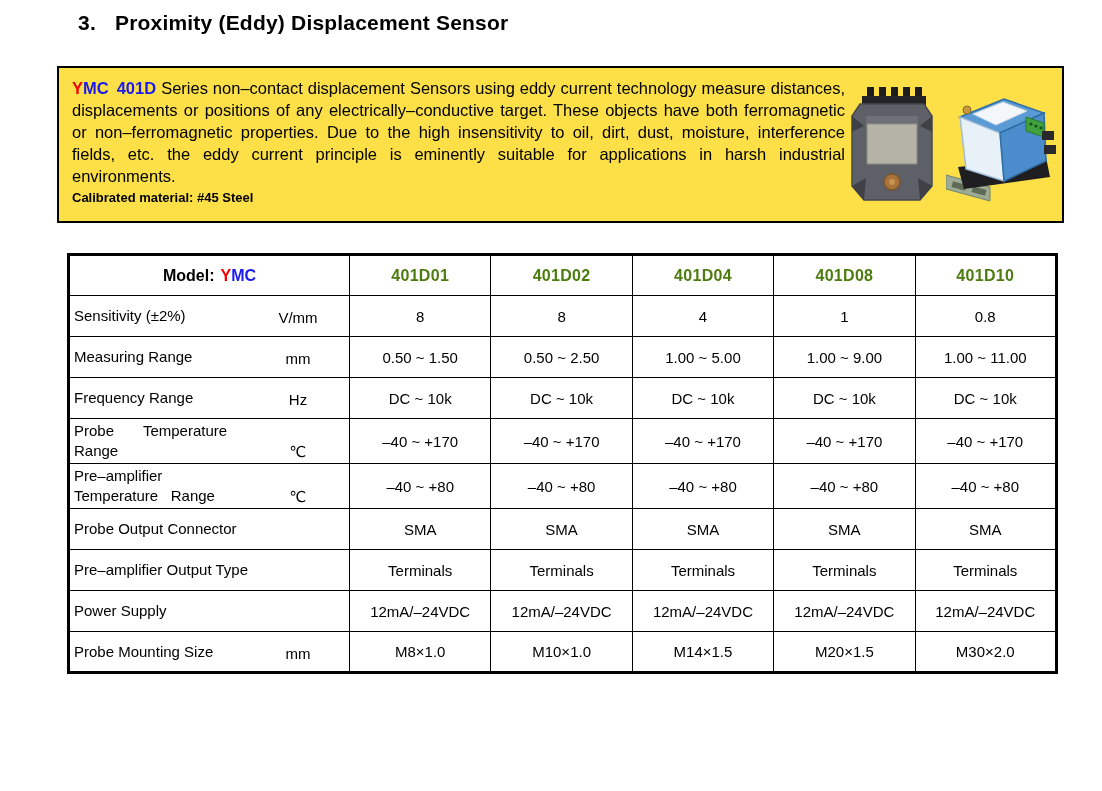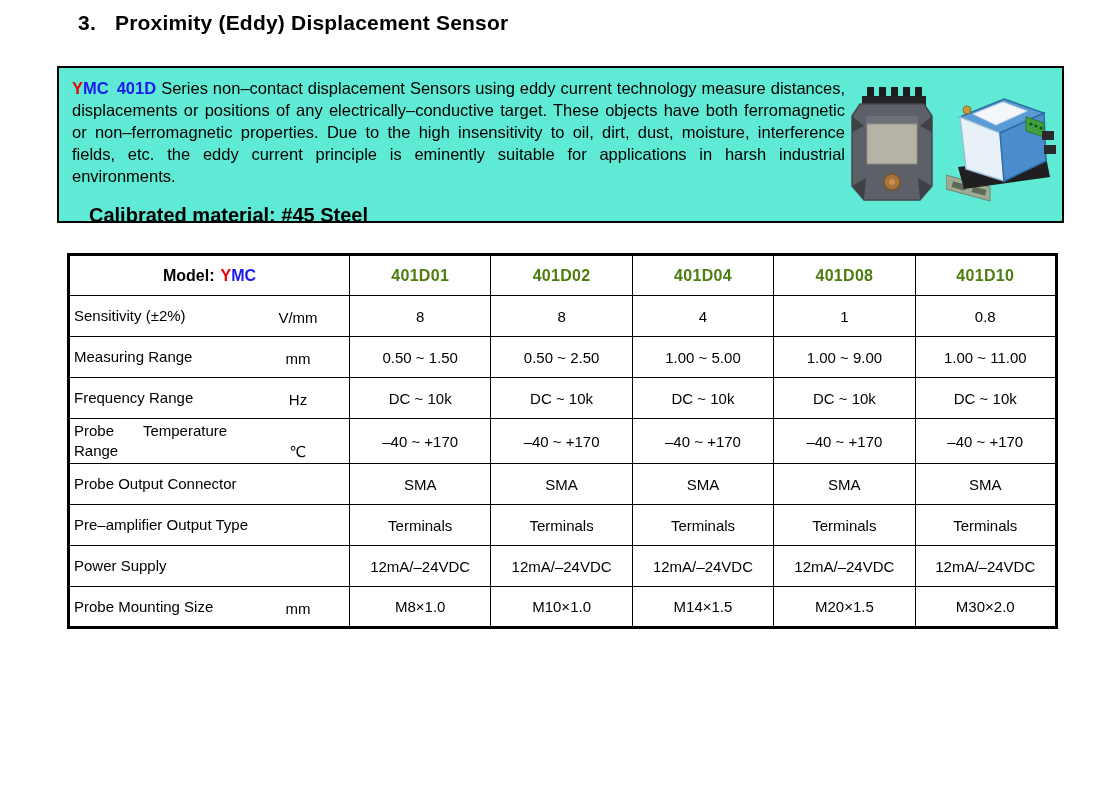--- a/index.html
+++ b/index.html
@@ -19,33 +19,33 @@
     font-size: 21px; font-weight: bold; line-height: 26px;
     display: flex; gap: 19px; letter-spacing: 0.2px;
   }
 
   
   .desc-box {
     position: absolute; left: 57px; top: 66px;
     width: 1007px; height: 157px;
     border: 2.5px solid #000;
     display: flex; align-items: stretch;
-    background: #5eead4;
+    background: #fde047;
   }
   .desc-content { width: 790px; padding: 9px 4px 6px 13px; }
   .desc-text {
     margin: 0; font-size: 16.5px; line-height: 22px;
     text-align: justify;
   }
   .desc-text .bold { font-weight: bold; }
   .red  { color: #f00000; }
   .blue { color: #1a1af0; }
   .gap-l { margin-left: 8px; }
   .body-start { margin-left: 5px; }
-  .desc-calibrated { margin: 17px; font-weight: bold; font-size: 20px; line-height: 22px; }
+  .desc-calibrated { margin: 0; font-weight: bold; font-size: 13px; line-height: 22px; }
 
   .figures {
     flex: 1; display: flex; align-items: center; justify-content: center;
     gap: 12px; padding: 6px 4px 6px 0;
   }
 
   
   .spec-table {
     position: absolute; left: 67px; top: 253px;
     width: 988px; border-collapse: collapse; table-layout: fixed;
@@ -195,20 +195,34 @@
               <span class="unit">℃</span>
             </div>
           </td>
         <td class="val">–40 ~ +170</td>
         <td class="val">–40 ~ +170</td>
         <td class="val">–40 ~ +170</td>
         <td class="val">–40 ~ +170</td>
         <td class="val">–40 ~ +170</td>
       </tr>
 
+      <tr>
+        <td class="label-cell">
+            <div class="lc">
+              <span class="lbl">Pre–amplifier
+Temperature   Range</span>
+              <span class="unit">℃</span>
+            </div>
+          </td>
+        <td class="val">–40 ~ +80</td>
+        <td class="val">–40 ~ +80</td>
+        <td class="val">–40 ~ +80</td>
+        <td class="val">–40 ~ +80</td>
+        <td class="val">–40 ~ +80</td>
+      </tr>
 
       <tr>
         <td class="label-cell">
             <div class="lc">
               <span class="lbl">Probe Output Connector</span>
               <span class="unit"></span>
             </div>
           </td>
         <td class="val">SMA</td>
         <td class="val">SMA</td>

